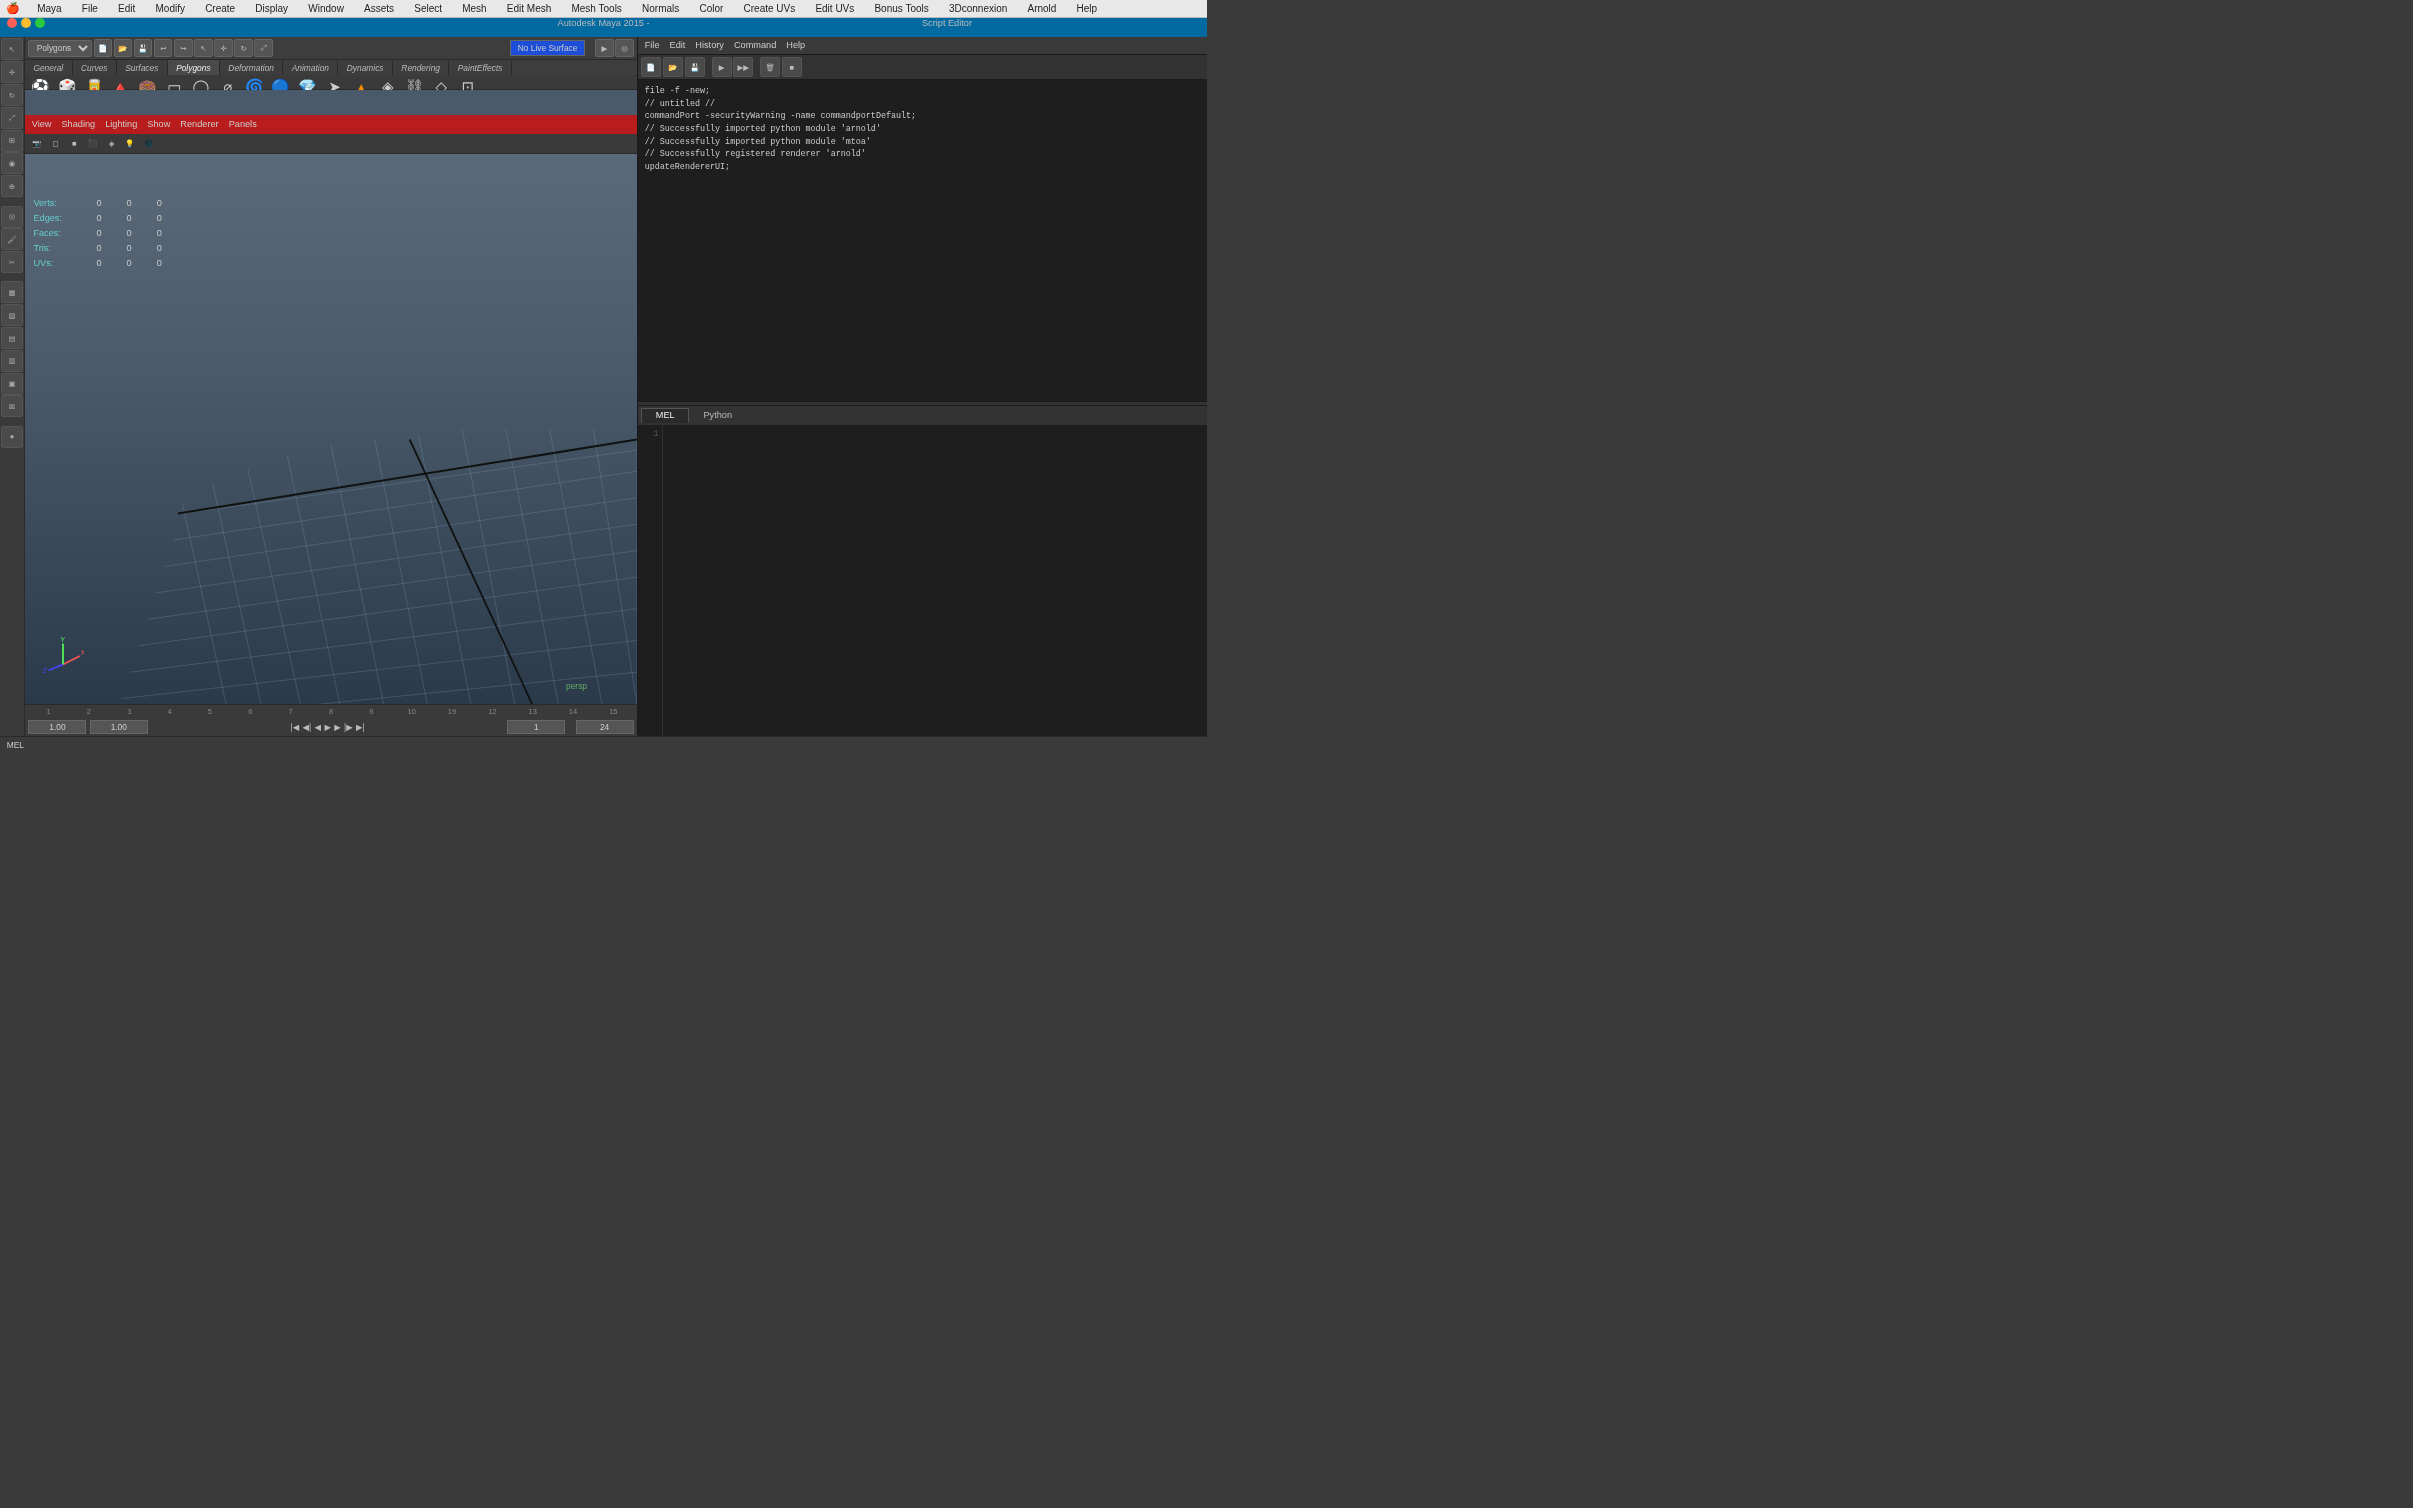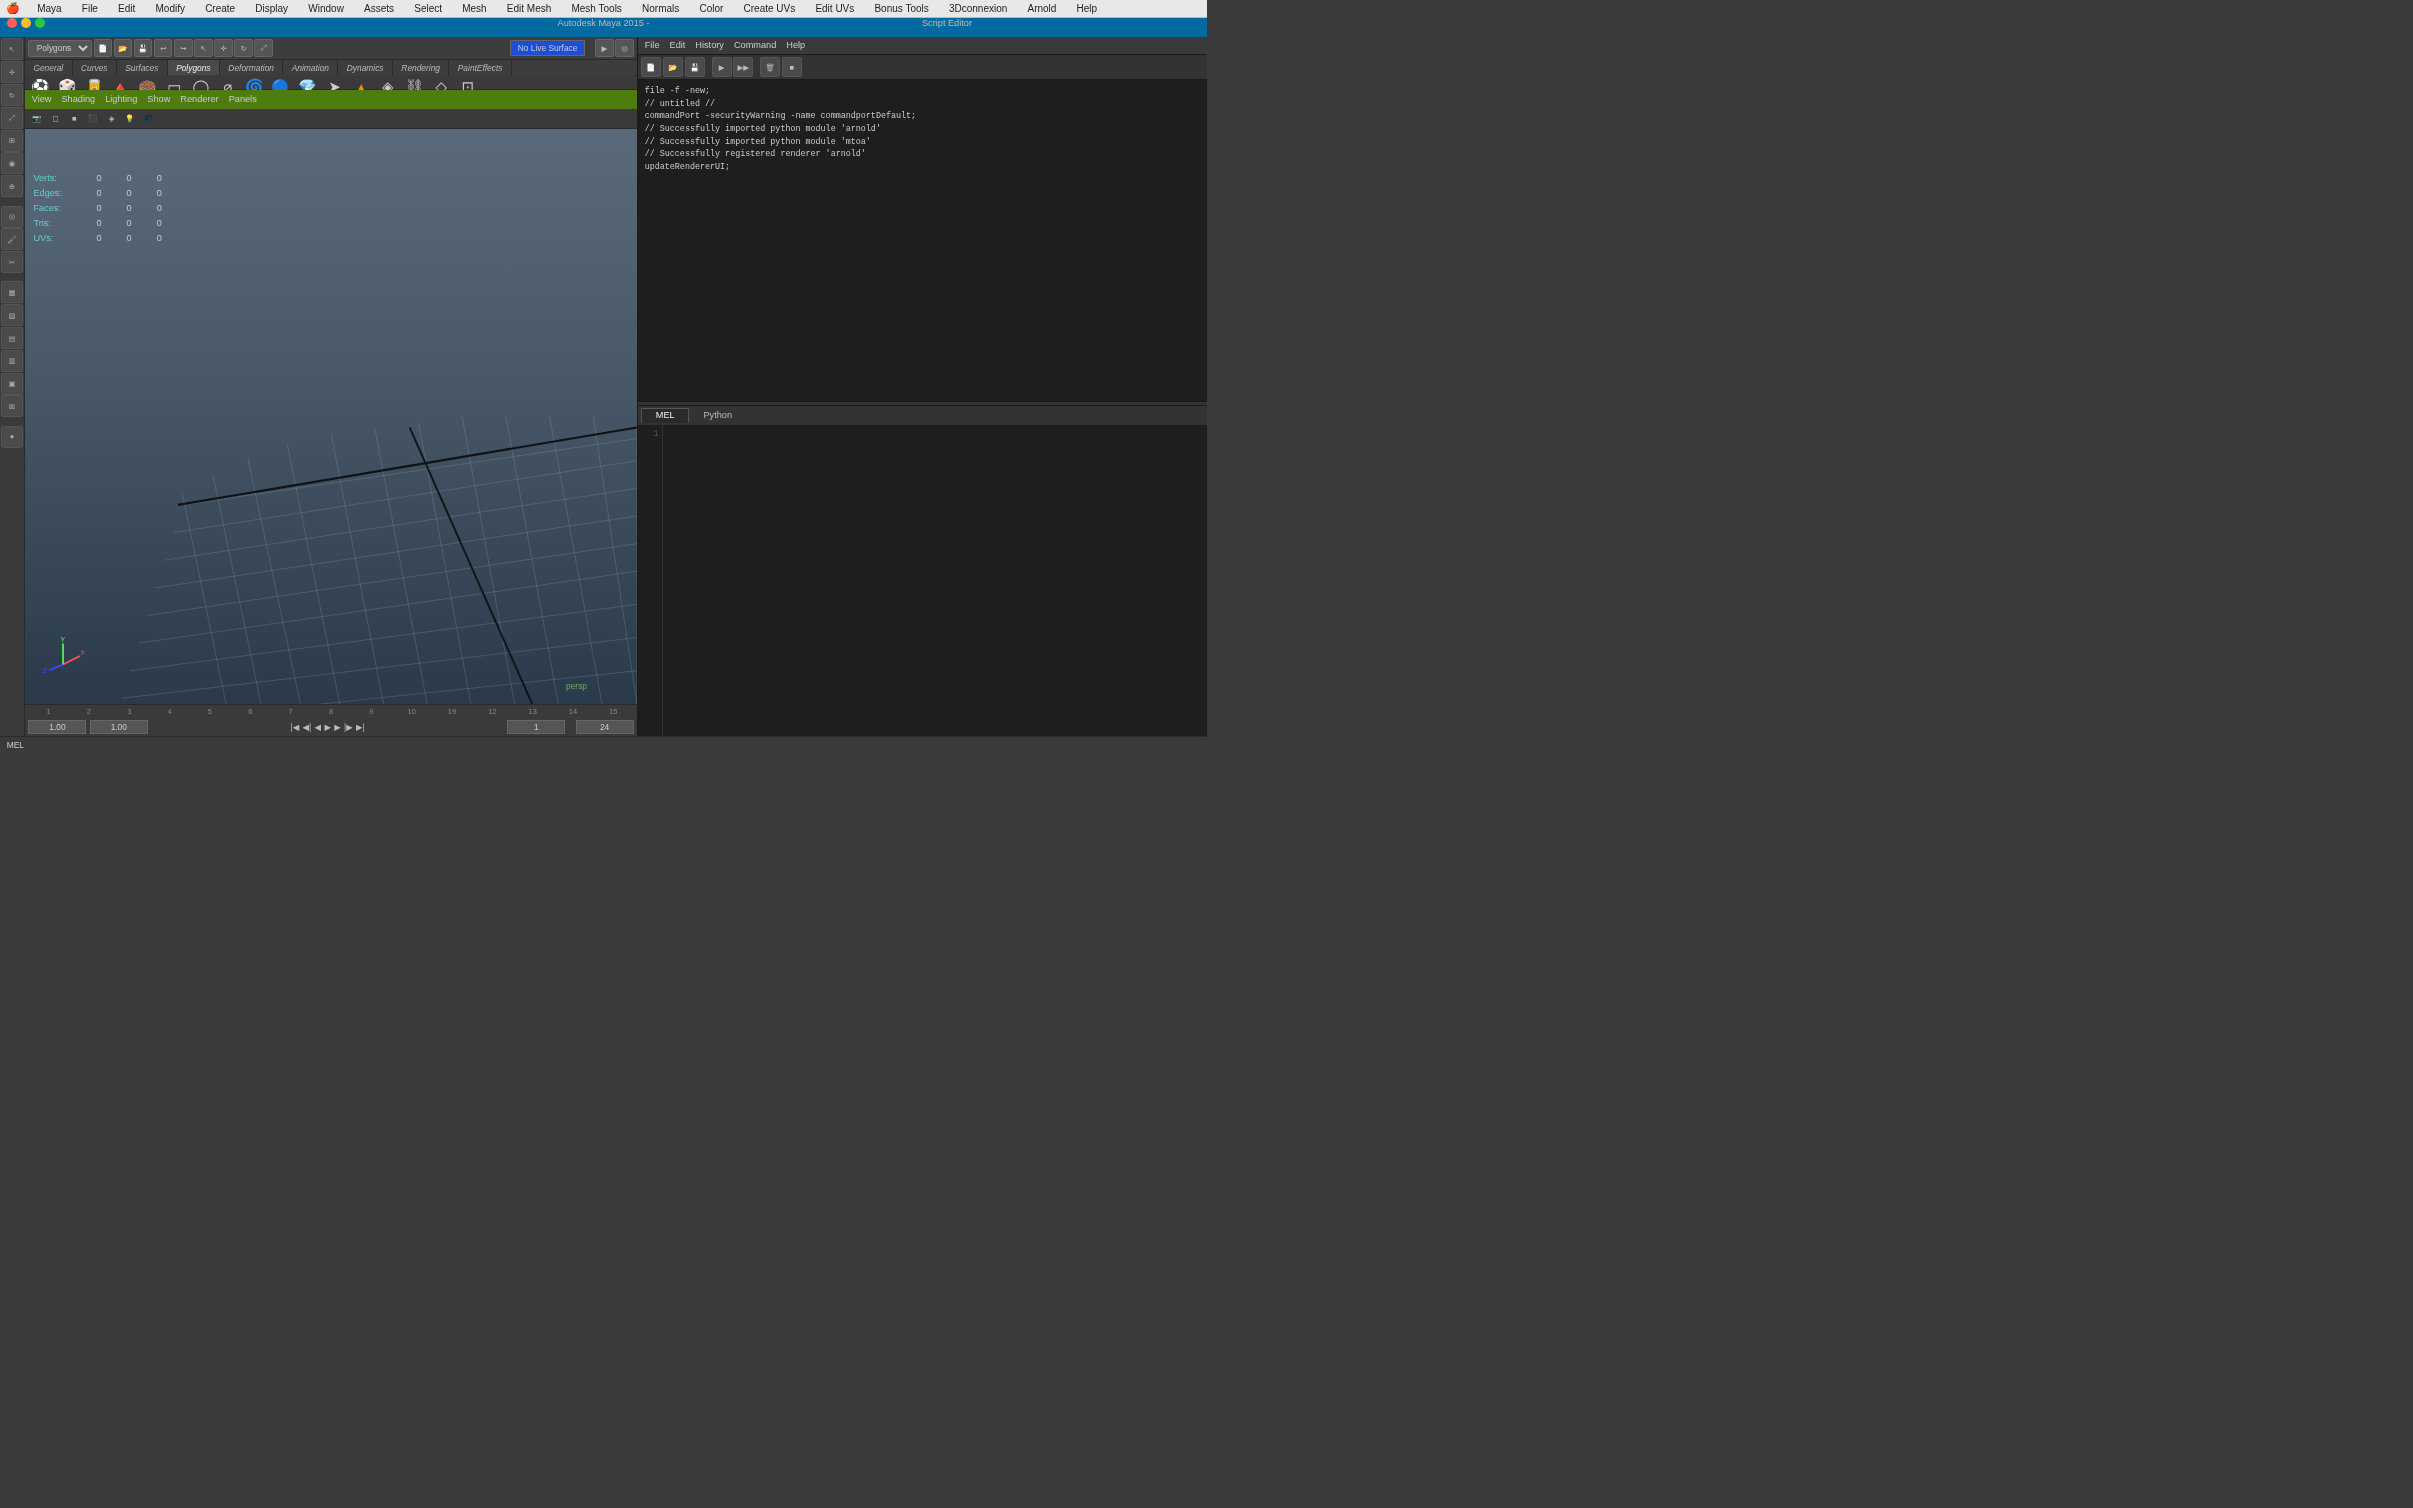--- a/index.html
+++ b/index.html
@@ -196,25 +196,26 @@
     
     #viewport-area {
       flex: 1;
       display: flex;
       flex-direction: column;
       background: #4a5a6a;
       position: relative;
     }
     #viewport-menubar {
       height: 18.4px;
-      background: #4d7c0f;
+      background: #b91c1c;
       display: flex;
       align-items: center;
       gap: 10px;
       padding: 0 6.7px;
+      margin-top: 25px;
     }
     .vp-menu {
       font-size: 9.2px;
       color: #ccc;
       cursor: pointer;
     }
     #viewport-toolbar {
       height: 20px;
       background: #3a3a3a;
       display: flex;

